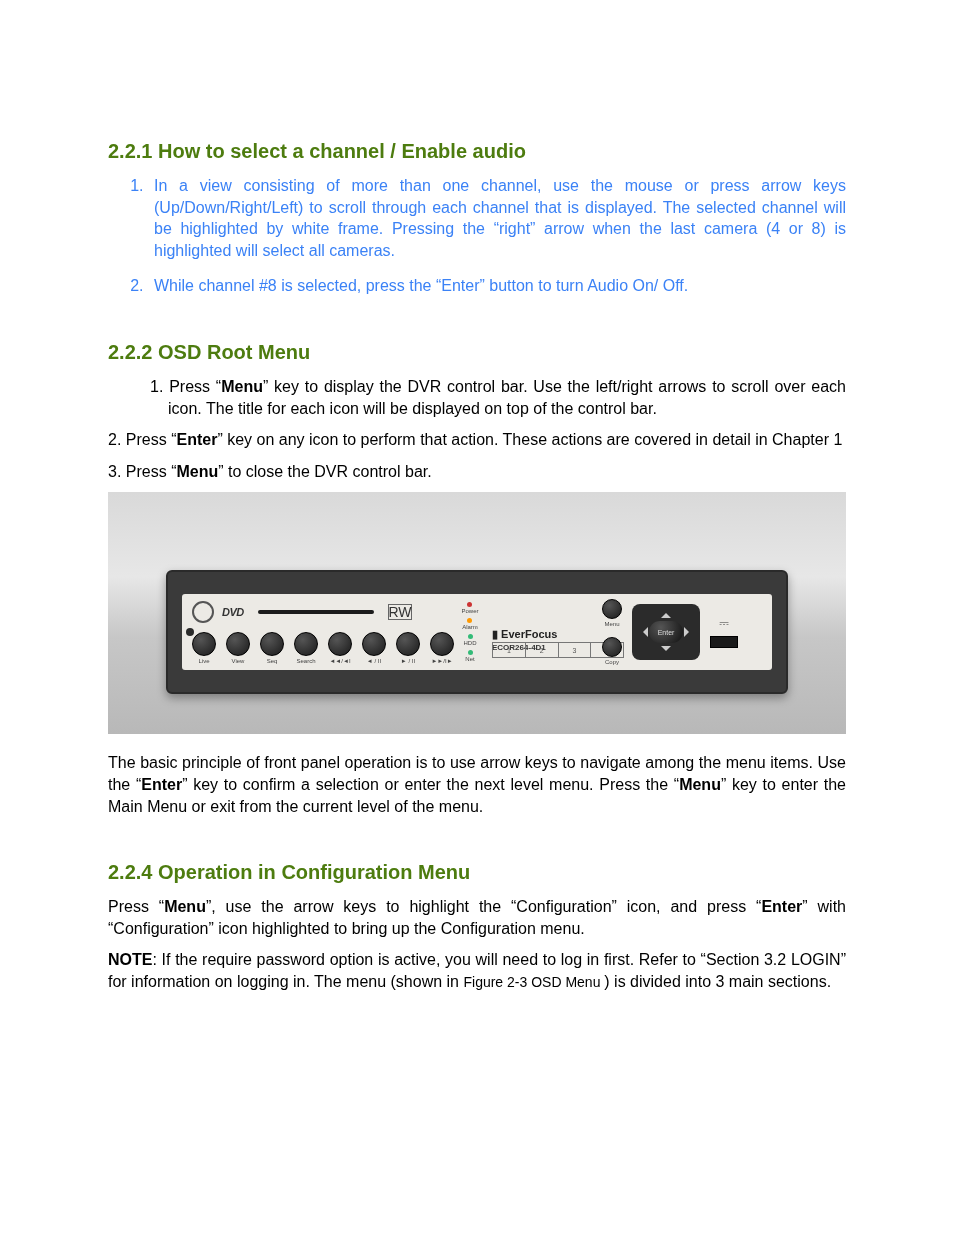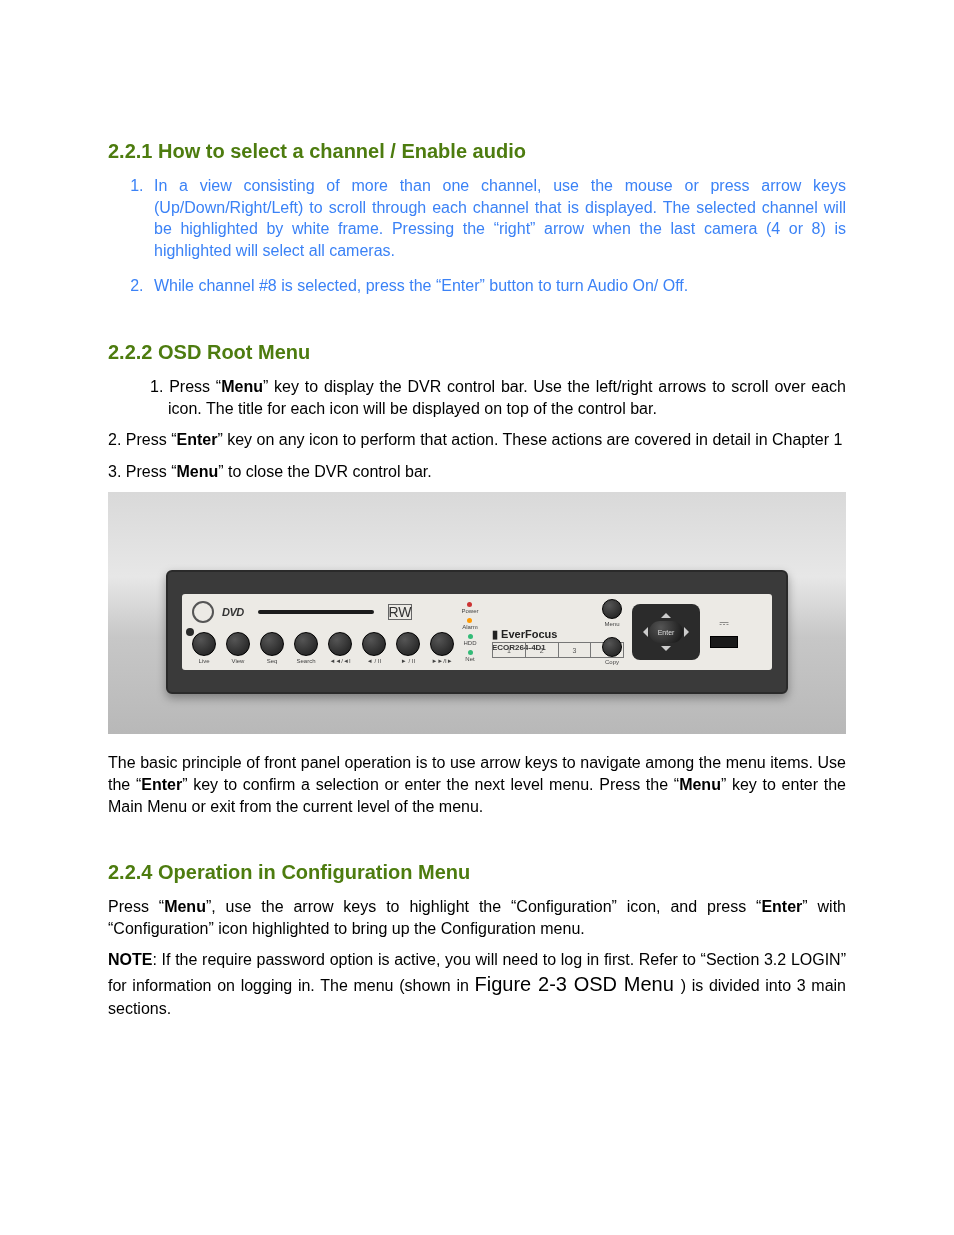--- a/index.html
+++ b/index.html
@@ -45,21 +45,21 @@
   p.body {
     font-size: 16px;
     line-height: 1.35;
     margin: 0 0 10px 0;
     text-align: justify;
   }
   p.body.loose {
     text-align: left;
   }
   .bold { font-weight: bold; }
-  .smallref { font-size: 20px; }
+  .smallref { font-size: 14px; }
   
   .device-wrap {
     width: 738px;
     height: 242px;
     margin: 6px 0 18px 0;
     background: linear-gradient(to bottom, #d9d9d9 0%, #e7e7e7 35%, #c7c7c7 60%, #b8b8b8 100%);
     position: relative;
     overflow: hidden;
   }
   .device-body {

